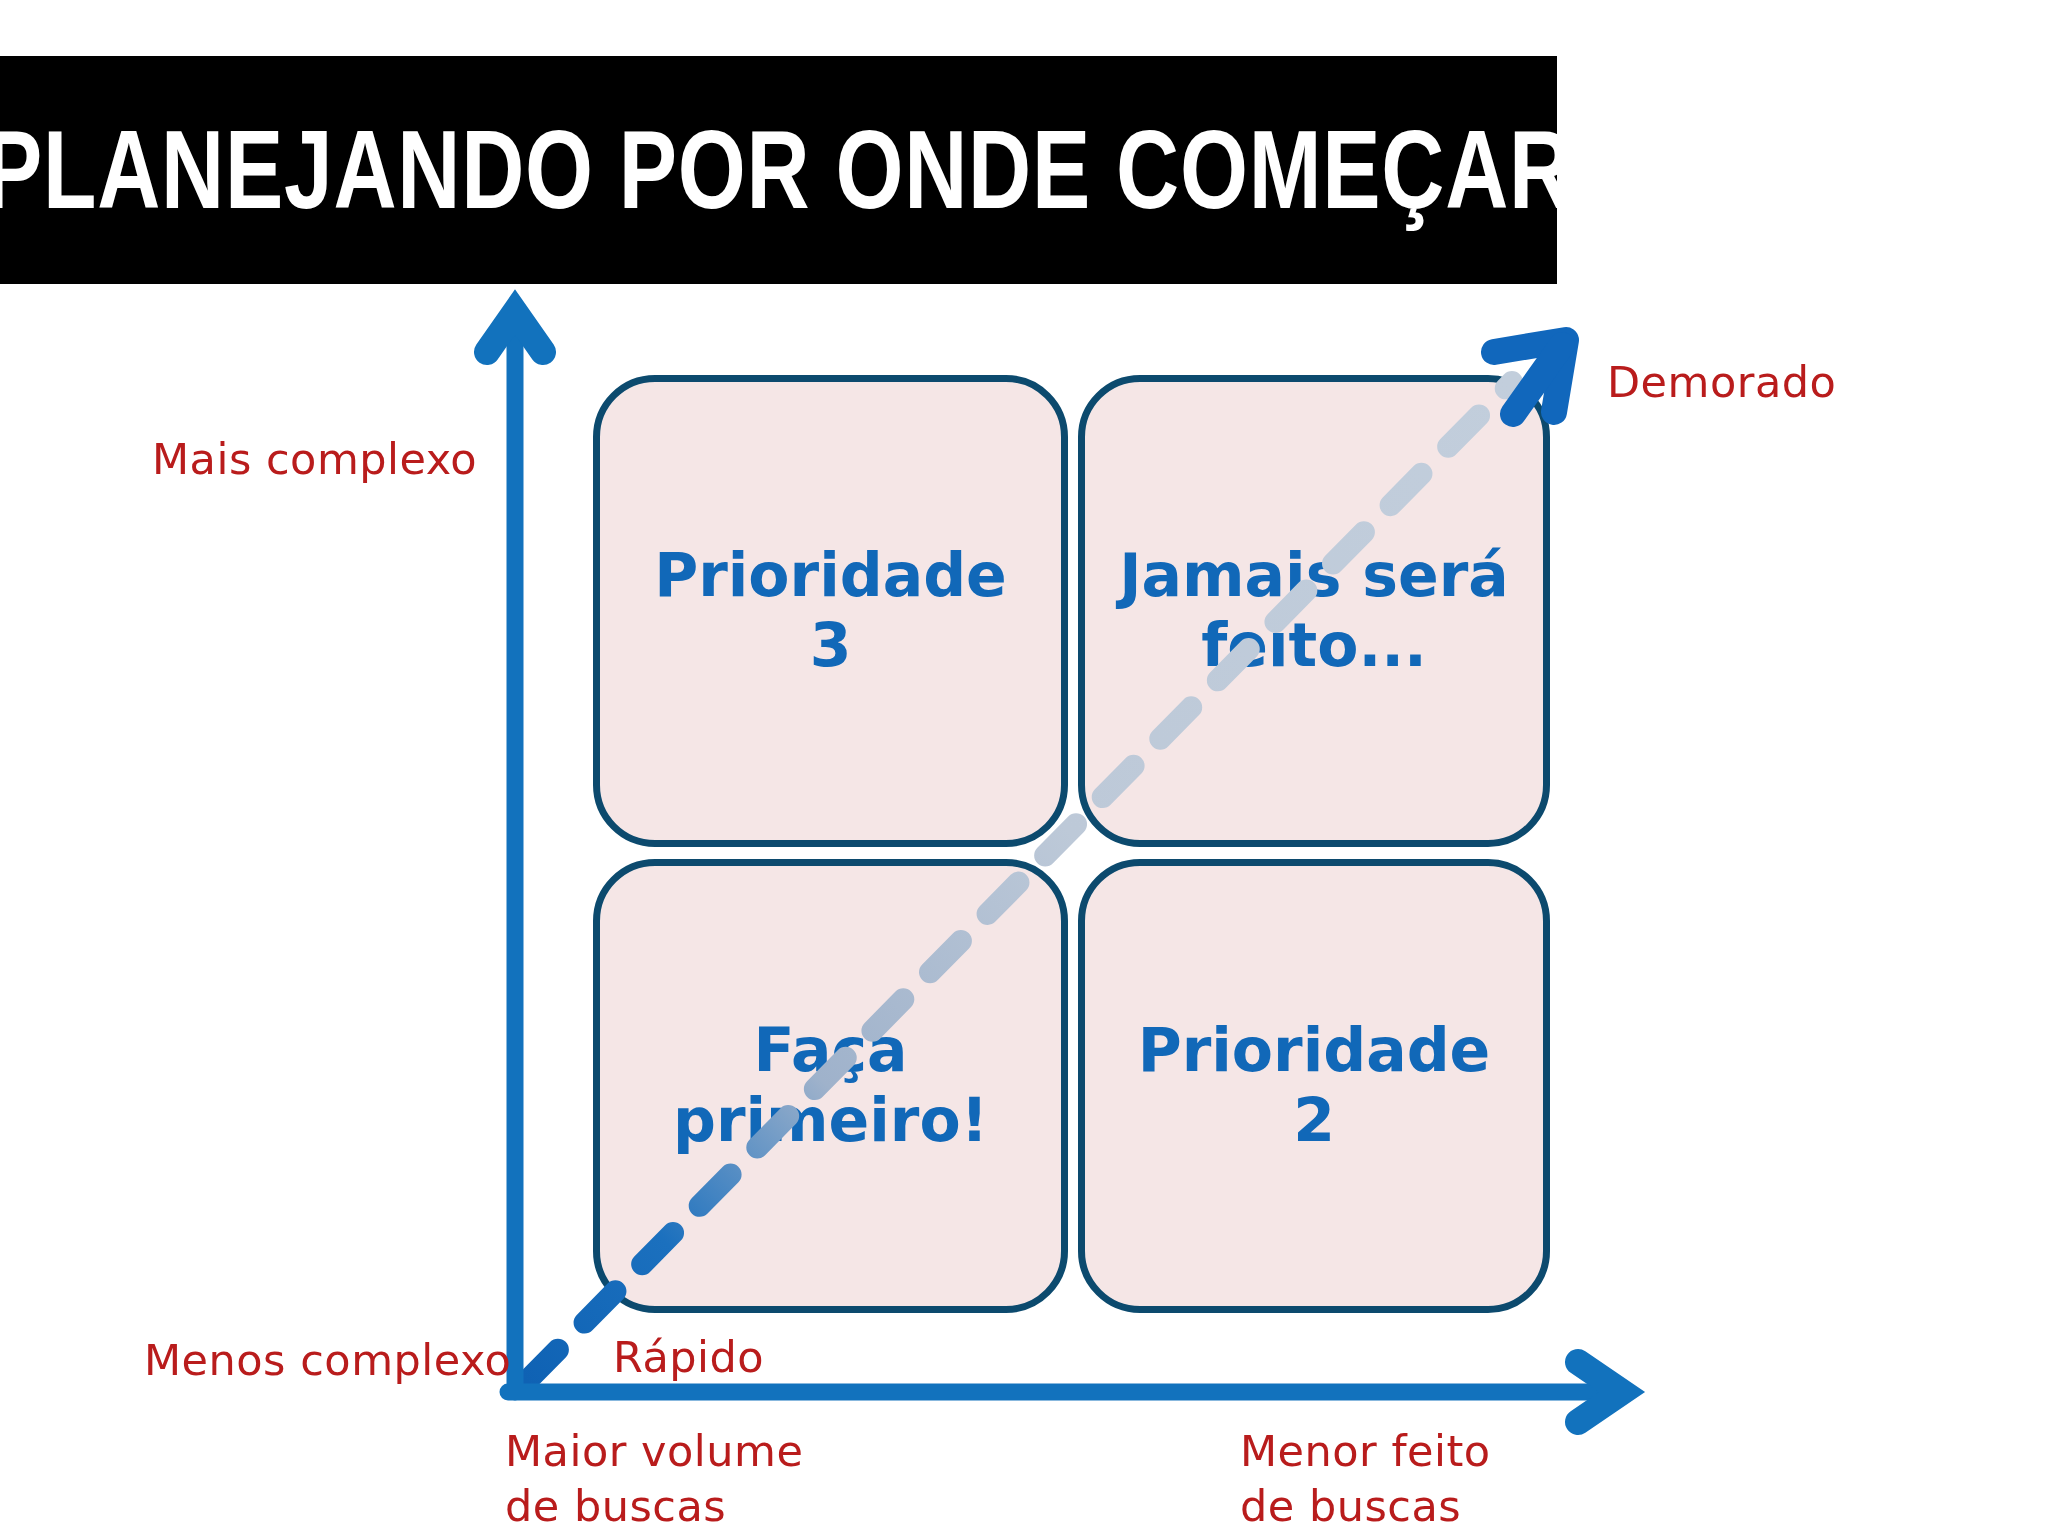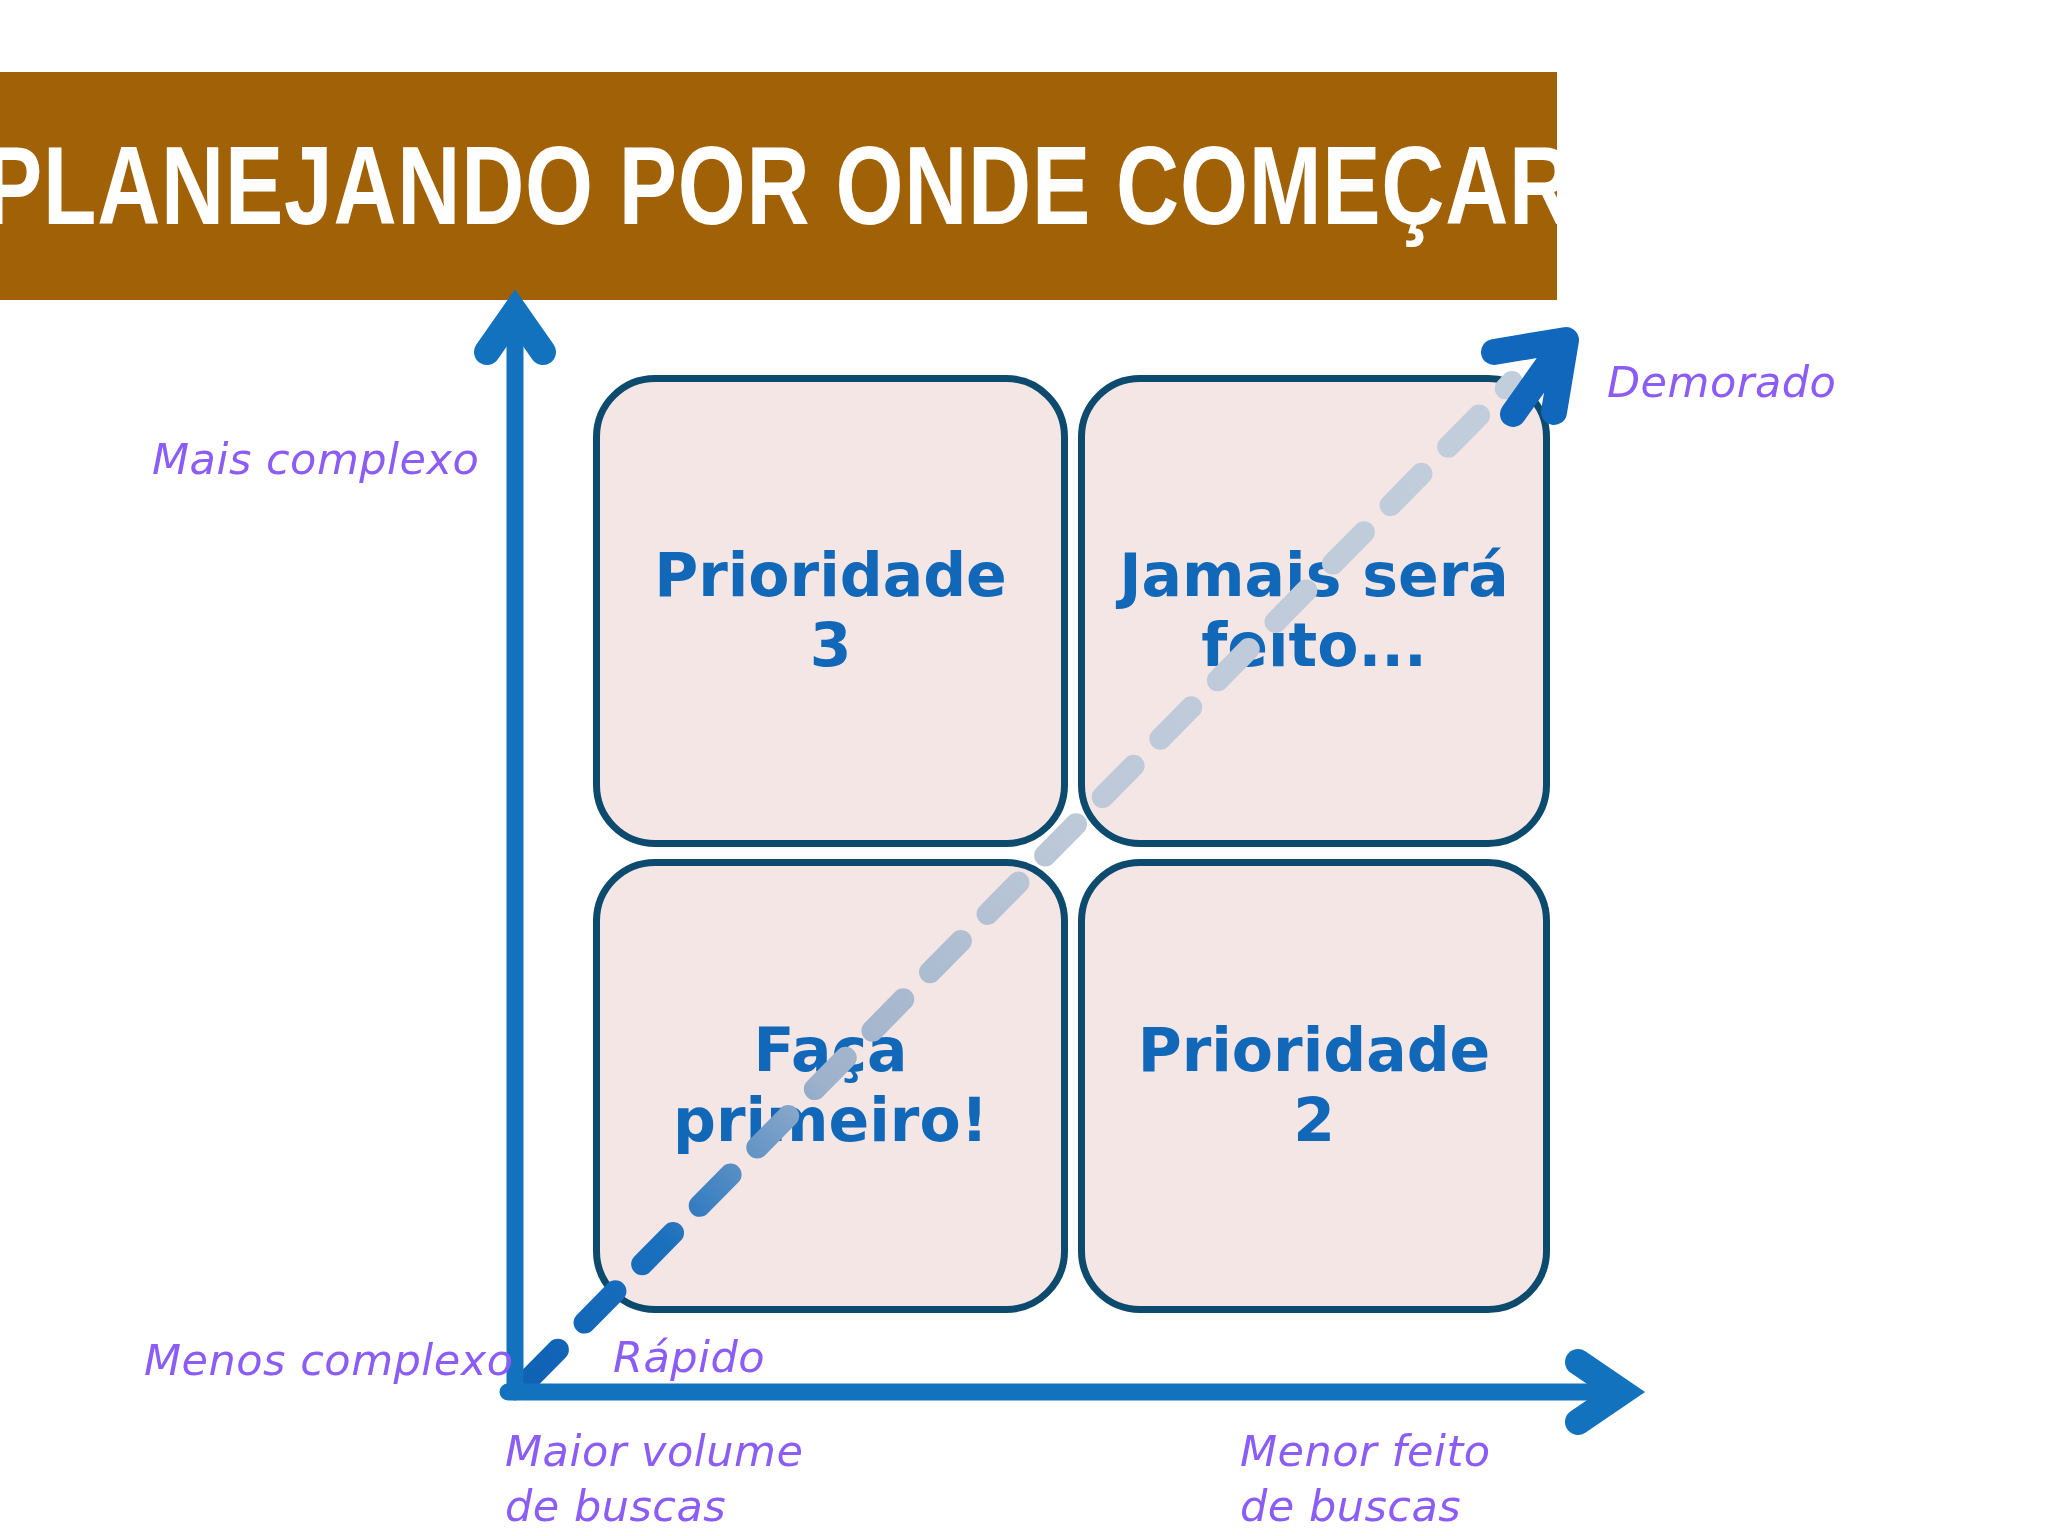--- a/index.html
+++ b/index.html
@@ -23,25 +23,24 @@
     background: #ffffff;
   }
 
   
   #title-banner {
     position: absolute;
     left: 0px;
     top: 56px;
     width: 1557px;
     height: 228px;
-    background: #a16207;
+    background: #000000;
     display: flex;
     align-items: center;
     justify-content: center;
-    margin-top: 16px;
   }
   #title-text {
     color: #ffffff;
     font-family: "Liberation Sans Narrow", "Liberation Sans", sans-serif;
     font-weight: bold;
     font-size: 112px;
     letter-spacing: 1px;
     line-height: 1;
     white-space: nowrap;
     transform: scaleX(0.78);
@@ -89,23 +88,22 @@
 
   
   .quad { z-index: 2; }
   #vector-layer { z-index: 4; }
   .quad-label { z-index: 6; }
   #text-layer { z-index: 7; position: absolute; left:0; top:0; width:2048px; height:1536px; pointer-events:none;}
 
   
   .caption {
     position: absolute;
-    color: #8b5cf6;
+    color: #b91c1c;
     font-family: "DejaVu Sans", "Liberation Sans", sans-serif;
-    font-style: italic;
     font-size: 43px;
     line-height: 1.28;
     white-space: pre-line;
     letter-spacing: 0.5px;
   }
 
   #cap-mais-complexo  { left: 152px;  top: 432px;  }
   #cap-menos-complexo { left: 120px;  top: 1333px; margin-left: 24px; }
   #cap-rapido         { left: 613px;  top: 1330px; }
   #cap-demorado       { left: 1607px; top: 355px;  }

